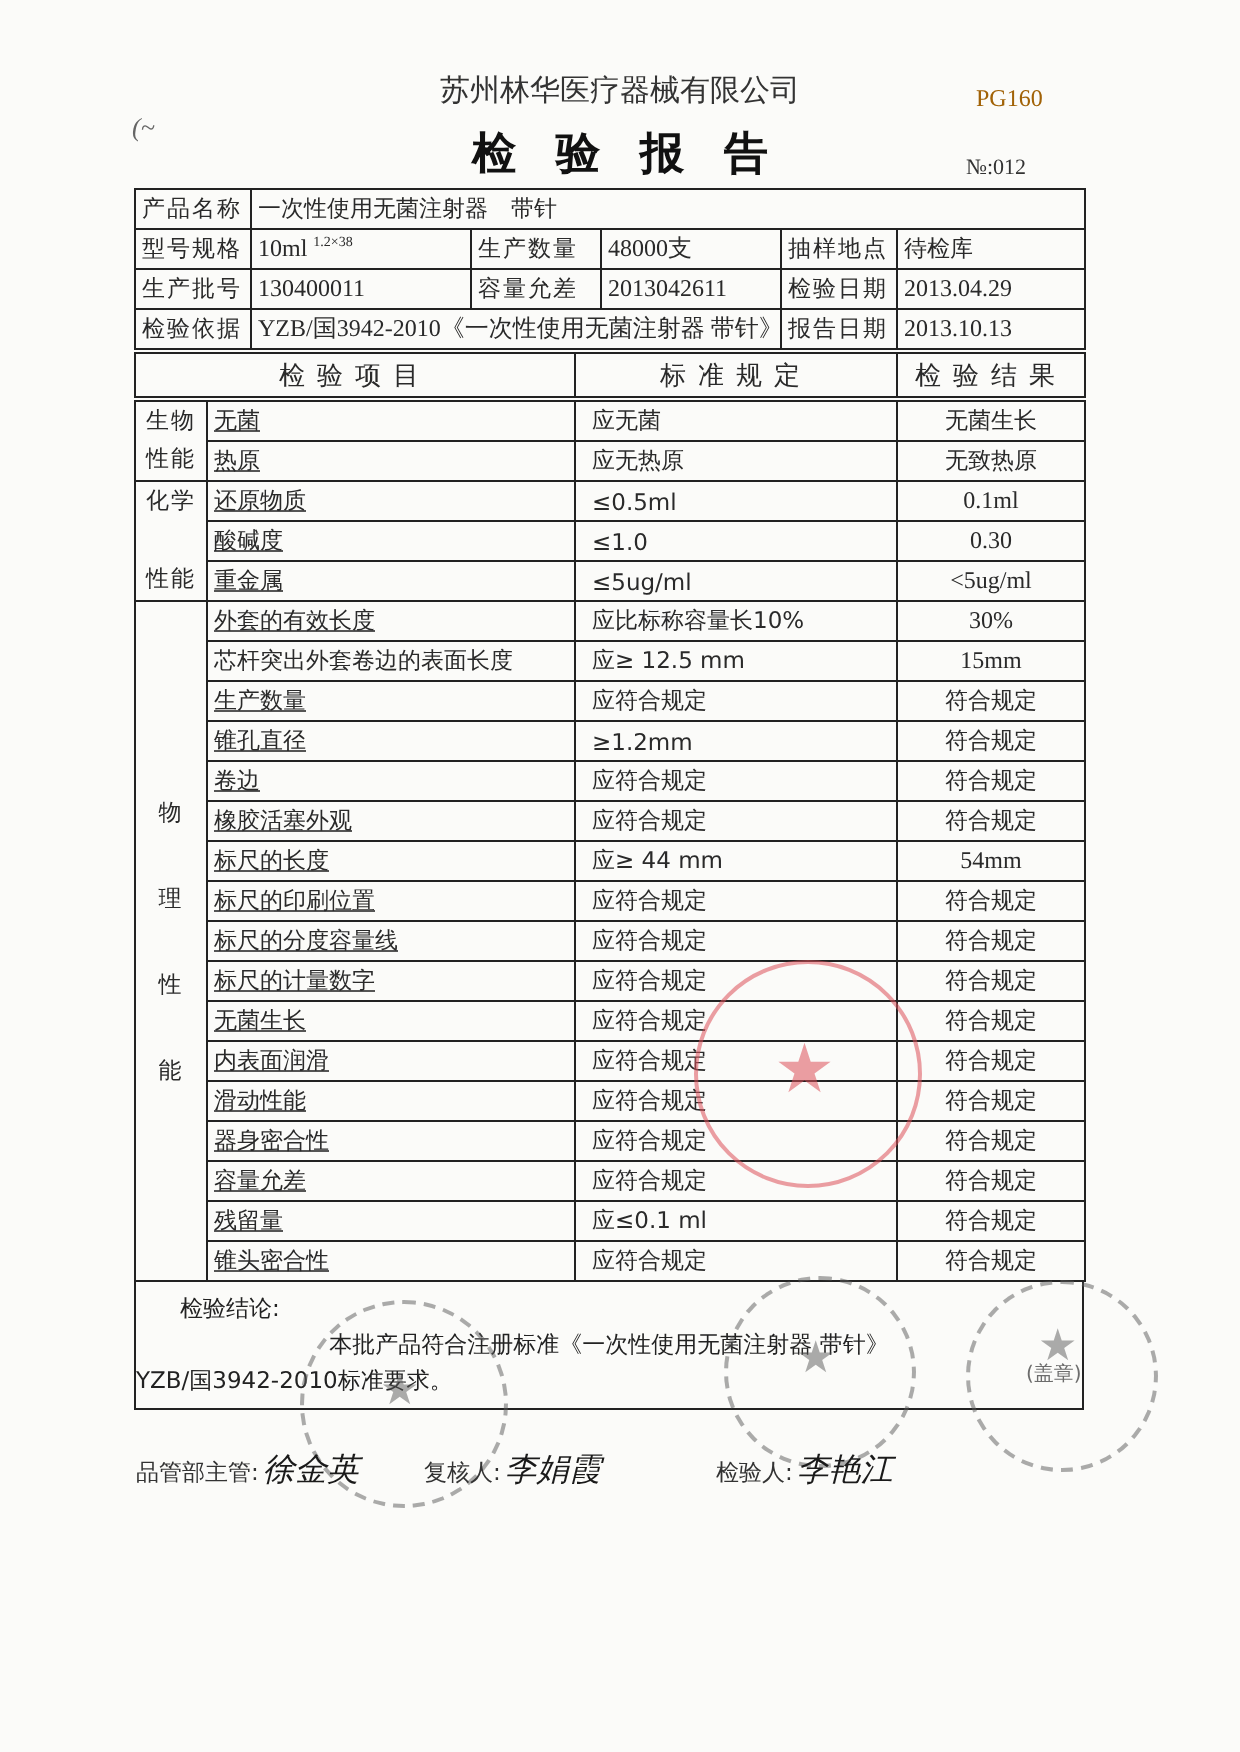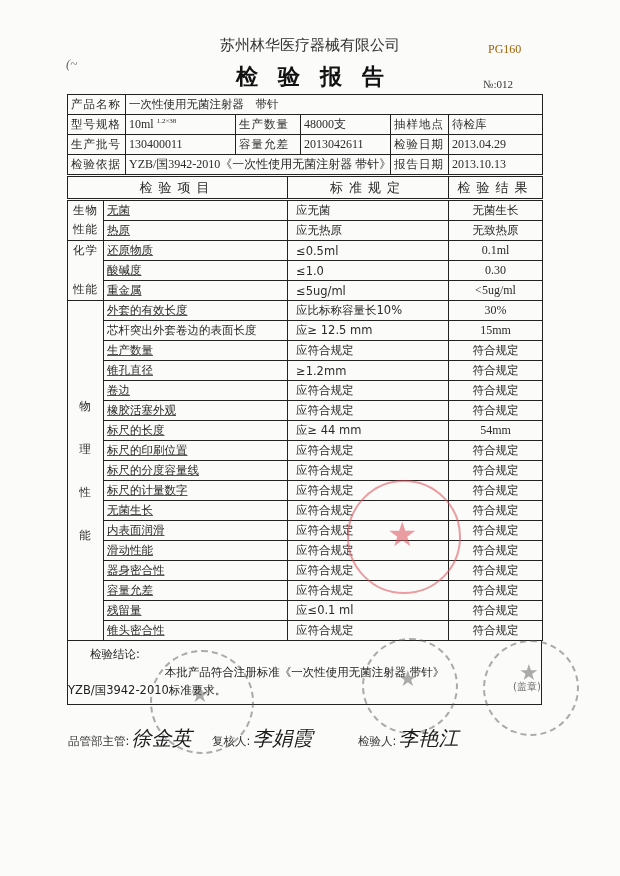--- a/index.html
+++ b/index.html
@@ -32,21 +32,21 @@
   .main .item { text-decoration:underline; text-decoration-color:#555; }
   .main .std { padding-left:8px; }
   .main .res { text-align:center; }
 
   .concl { left:67px; top:641px; width:475px; height:64px; border:1px solid #222; box-sizing:border-box; border-top:none; }
   .concl .lbl { position:absolute; left:2px; top:6px; font-size:11.5px; font-family:"DejaVu Sans","Liberation Sans",sans-serif;margin-left:20px; }
   .concl .l1 { position:absolute; left:0; width:100%; top:24px; text-align:center; font-size:11.5px; font-family:"DejaVu Sans","Liberation Sans",sans-serif; padding-left:0; }
   .concl .l2 { position:absolute; left:0; width:100%; top:42px; text-align:left; font-size:11.5px; font-family:"DejaVu Sans","Liberation Sans",sans-serif; }
 
   .sig { top:725px; font-size:11.5px; font-family:"DejaVu Sans","Liberation Sans",sans-serif; color:#333; }
-  .sign { font-style:italic; font-family:"Liberation Serif",serif; font-size:20px; color:#1a1a1a; margin-left:2px;}
+  .sign { font-style:italic; font-family:"Liberation Serif",serif; font-size:16px; color:#1a1a1a; margin-left:2px;}
 
   .stamp { border-radius:50%; pointer-events:none; }
   .stamp-red { left:347px; top:480px; width:110px; height:110px; border:2px solid rgba(220,80,90,0.55); }
   .stamp-red .star { position:absolute; left:38px; top:32px; font-size:34px; color:rgba(220,80,90,0.55); }
   .stamp-grey { border:2px dashed rgba(90,90,90,0.5); }
   .stamp-g1 { left:150px; top:650px; width:100px; height:100px; }
   .stamp-g2 { left:362px; top:638px; width:92px; height:92px; }
   .stamp-g3 { left:483px; top:640px; width:92px; height:92px; }
   .stamp-grey .star { position:absolute; font-size:22px; color:rgba(90,90,90,0.5); }
   .stamp-g3 .lab { position:absolute; left:28px; top:38px; font-size:10px; color:rgba(60,60,60,0.75); font-family:"DejaVu Sans",sans-serif; }

